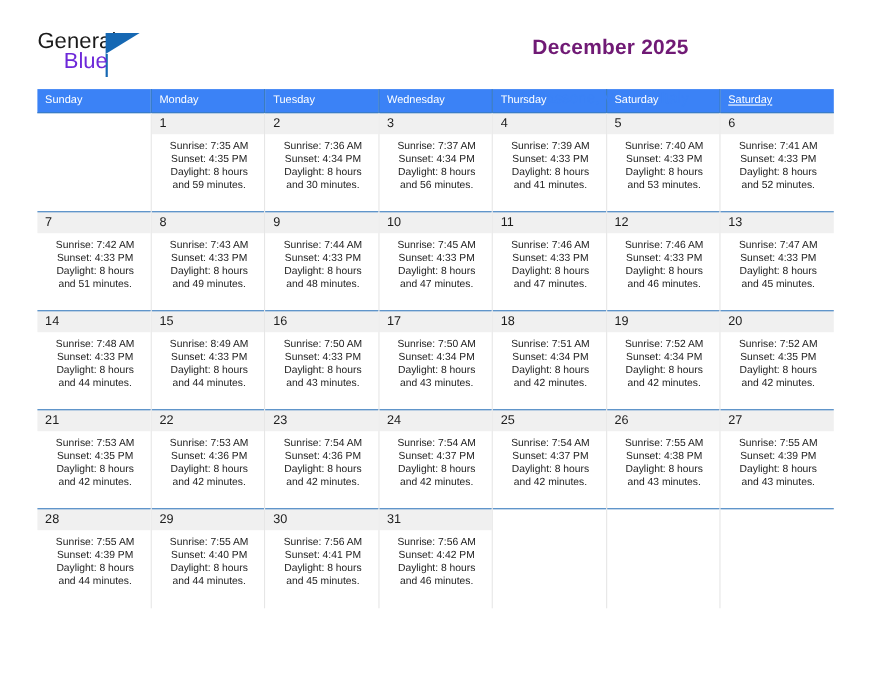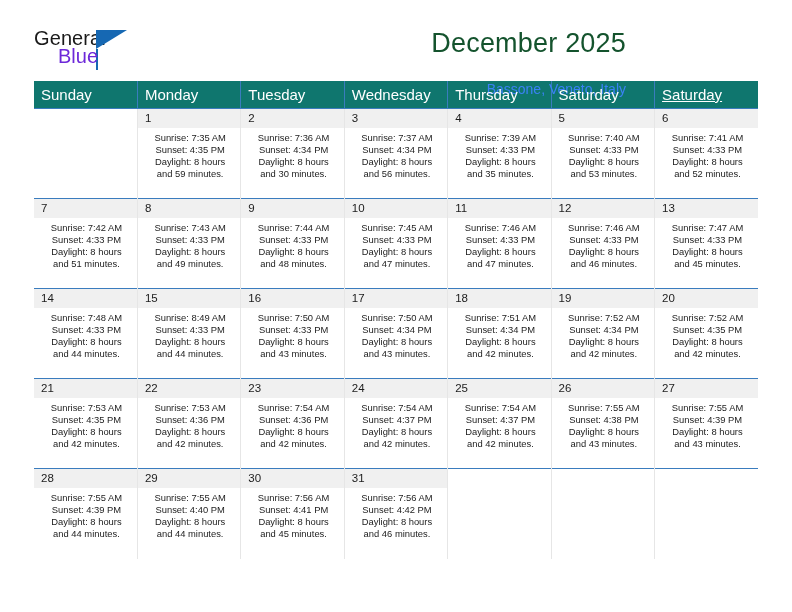--- a/index.html
+++ b/index.html
@@ -69,44 +69,44 @@
     width: 2px;
     height: 21px;
     background: #1668b3;
   }
 
   .titles {
     text-align: right;
     flex: 0 0 auto;
   }
   .month-title {
-    font-size: 27px;
-    font-weight: normal;
-    color: #14532d;
+    font-size: 19px;
+    font-weight: bold;
+    color: #701a75;
     line-height: 31px;
     letter-spacing: 0.2px;
   }
   .location {
     font-size: 14px;
     color: #3b82f6;
     line-height: 20px;
     margin-top: 20px;
   }
 
   
   .calendar {
     margin-top: 9px;
     width: 724px;
     border-collapse: collapse;
     table-layout: fixed;
   }
   .calendar th {
-    background: #0f766e;
+    background: #3b82f6;
     color: #ffffff;
-    font-size: 15px;
+    font-size: 10px;
     font-weight: normal;
     text-align: left;
     padding: 5px 0 5px 7px;
     height: 21px;
     border-right: 1px solid #3a7cbe;
   }
   .calendar td {
     vertical-align: top;
     width: 103.43px;
     height: 90px;
@@ -198,21 +198,21 @@
               <div>Daylight: 8 hours</div>
               <div>and 56 minutes.</div>
             </div>
           </td>
           <td class="">
             <span class="daynum">4</span>
             <div class="info">
               <div>Sunrise: 7:39 AM</div>
               <div>Sunset: 4:33 PM</div>
               <div>Daylight: 8 hours</div>
-              <div>and 35 minutes.</div>
+              <div>and 41 minutes.</div>
             </div>
           </td>
           <td class="">
             <span class="daynum">5</span>
             <div class="info">
               <div>Sunrise: 7:40 AM</div>
               <div>Sunset: 4:33 PM</div>
               <div>Daylight: 8 hours</div>
               <div>and 53 minutes.</div>
             </div>

